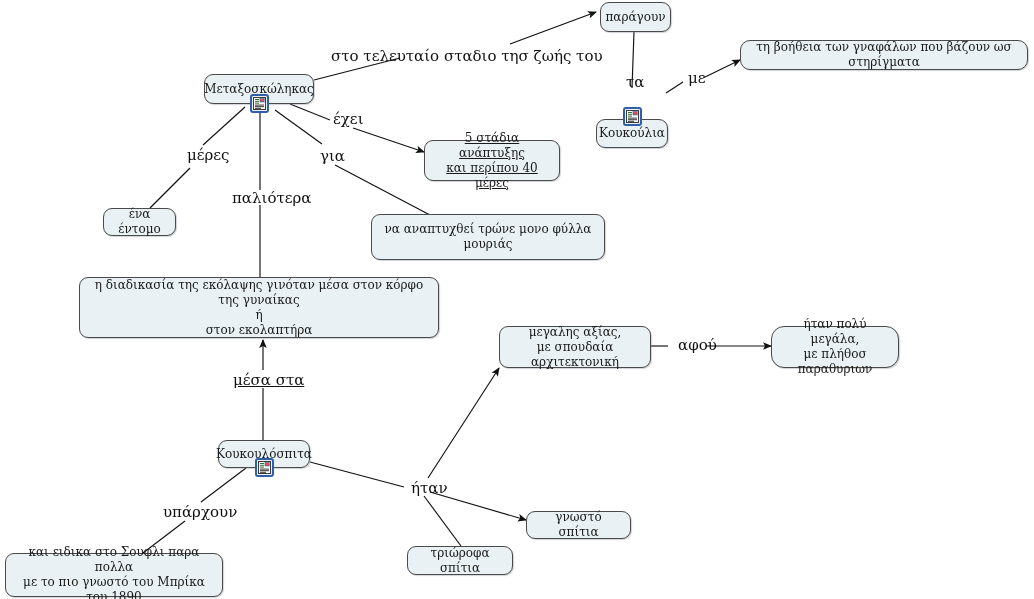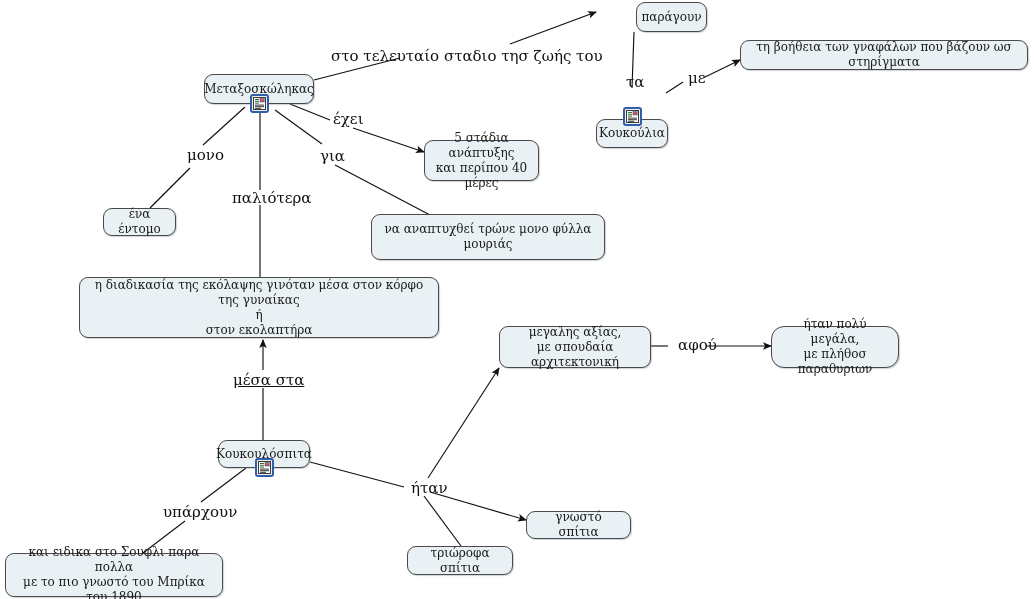--- a/index.html
+++ b/index.html
@@ -112,45 +112,45 @@
           <rect x="0.5" y="0.5" width="12" height="12" fill="#ffffff" stroke="#3a3a3a" stroke-width="1"></rect>
           <rect x="7" y="1.6" width="4.2" height="3.4" fill="#d9534f" stroke="#2f5fa8" stroke-width="0.6"></rect>
           <rect x="2" y="2" width="4" height="1" fill="#2f6f2f"></rect>
           <rect x="2" y="3.8" width="4" height="1" fill="#2f6f2f"></rect>
           <rect x="2" y="5.6" width="4" height="1" fill="#2f6f2f"></rect>
           <rect x="2" y="7.6" width="9" height="1" fill="#333333"></rect>
           <rect x="2" y="9.2" width="9" height="1" fill="#333333"></rect>
           <rect x="2" y="10.8" width="6" height="1" fill="#333333"></rect>
         </svg>
       </div>
-      <div class="node" style="left: 600px; top: 2px; width: 71px; height: 30px; margin-left: 36px;">
+      <div class="node" style="left: 600px; top: 2px; width: 71px; height: 30px;">
         <span class="node-text">παράγουν</span>
       </div>
       <div class="node" style="left: 596px; top: 88px; width: 72px; height: 29px; margin-top: 31px;">
         <span class="node-text">Κουκούλια</span>
       </div>
       <div class="badge" style="left: 622.5px; top: 107px;">
         <svg width="13" height="13" viewBox="0 0 13 13" xmlns="http://www.w3.org/2000/svg">
           <rect x="0.5" y="0.5" width="12" height="12" fill="#ffffff" stroke="#3a3a3a" stroke-width="1"></rect>
           <rect x="7" y="1.6" width="4.2" height="3.4" fill="#d9534f" stroke="#2f5fa8" stroke-width="0.6"></rect>
           <rect x="2" y="2" width="4" height="1" fill="#2f6f2f"></rect>
           <rect x="2" y="3.8" width="4" height="1" fill="#2f6f2f"></rect>
           <rect x="2" y="5.6" width="4" height="1" fill="#2f6f2f"></rect>
           <rect x="2" y="7.6" width="9" height="1" fill="#333333"></rect>
           <rect x="2" y="9.2" width="9" height="1" fill="#333333"></rect>
           <rect x="2" y="10.8" width="6" height="1" fill="#333333"></rect>
         </svg>
       </div>
-      <div class="node" style="left: 740px; top: 40px; width: 288px; height: 30px;">
+      <div class="node" style="left: 740px; top: 40px; width: 288px; height: 30px; border-radius: 10px;">
         <span class="node-text">τη βοήθεια των γναφάλων που βάζουν ωσ στηρίγματα</span>
       </div>
       <div class="node" style="left: 103px; top: 208px; width: 73px; height: 28px;">
         <span class="node-text">ένα έντομο</span>
       </div>
-      <div class="node" style="left: 424px; top: 140px; width: 115px; height: 41px;">
+      <div class="node" style="left: 424px; top: 140px; width: 136px; height: 41px; text-decoration: underline;">
         <span class="node-text">5 στάδια ανάπτυξης
 και περίπου 40 μέρες</span>
       </div>
       <div class="node" style="left: 371px; top: 214px; width: 234px; height: 46px;">
         <span class="node-text">να αναπτυχθεί τρώνε μονο φύλλα μουριάς</span>
       </div>
       <div class="node" style="left: 79px; top: 277px; width: 360px; height: 61px;">
         <span class="node-text">η διαδικασία της εκόλαψης γινόταν μέσα στον κόρφο της γυναίκας
 ή
 στον εκολαπτήρα</span>
@@ -187,21 +187,21 @@
       <div class="node" style="left: 5px; top: 553px; width: 218px; height: 44px;">
         <span class="node-text">και ειδικα στο Σουφλι παρα πολλα
 με το πιο γνωστό του Μπρίκα του 1890</span>
       </div>
     </div>
   <div id="labels-root">
       <div class="edge-label" style="left: 331px; top: 50px;">στο τελευταίο σταδιο τησ ζωής του</div>
       <div class="edge-label" style="left: 626px; top: 76px;">τα</div>
       <div class="edge-label" style="left: 688px; top: 72px;">με</div>
       <div class="edge-label" style="left: 333px; top: 113px;">έχει</div>
-      <div class="edge-label" style="left: 187px; top: 149px;">μονο</div>
+      <div class="edge-label" style="left: 187px; top: 149px;">μέρες</div>
       <div class="edge-label" style="left: 232px; top: 192px;">παλιότερα</div>
       <div class="edge-label" style="left: 320px; top: 150px;">για</div>
       <div class="edge-label" style="left: 233px; top: 374px; text-decoration: underline;">μέσα στα</div>
       <div class="edge-label" style="left: 163px; top: 506px;">υπάρχουν</div>
       <div class="edge-label" style="left: 411px; top: 482px;">ήταν</div>
       <div class="edge-label" style="left: 678px; top: 339px;">αφού</div>
     </div>
 
 </div>
 

